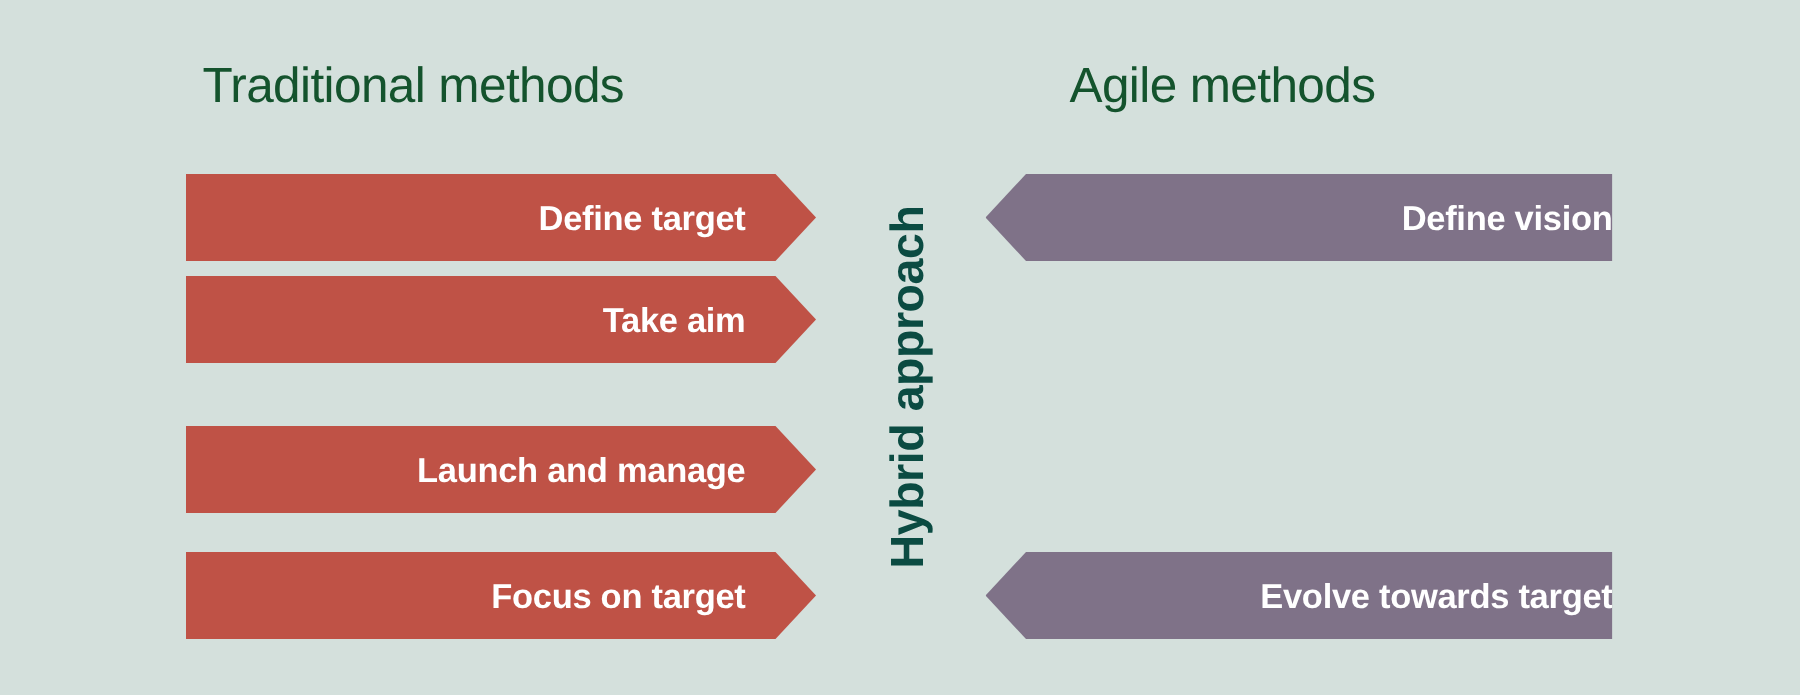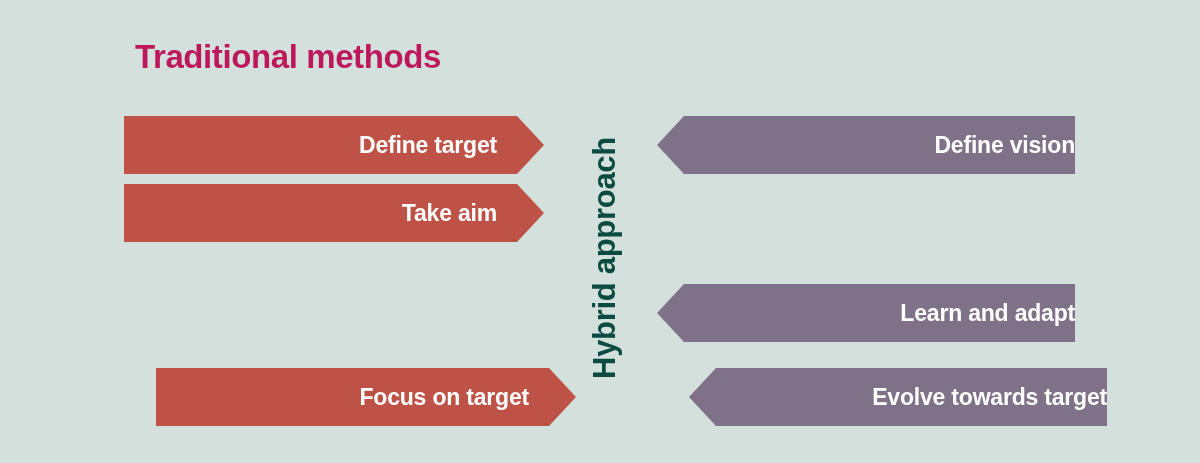--- a/index.html
+++ b/index.html
@@ -19,25 +19,25 @@
     position: relative;
     width: 1200px;
     height: 463px;
     background: #d4e0dc;
   }
 
   
   .col-title {
     position: absolute;
     font-family: "Liberation Sans", sans-serif;
-    font-weight: bold;
+    font-weight: normal;
     font-size: 33px;
     line-height: 1;
     letter-spacing: -0.4px;
-    color: #be185d;
+    color: #14532d;
     white-space: nowrap;
   }
   #title-left  { left: 135px; top: 40px; }
   #title-right { left: 713px; top: 40px; }
 
   
   .arrow {
     position: absolute;
     height: 58px;
     display: flex;
@@ -73,21 +73,21 @@
     background: #7f7288;
     justify-content: flex-end;
     padding-left: 58px;
     -webkit-clip-path: polygon(27px 0, 100% 0, 100% 100%, 27px 100%, 0 50%);
     clip-path: polygon(27px 0, 100% 0, 100% 100%, 27px 100%, 0 50%);
   }
 
   .row-1 { top: 116px; }
   .row-2 { top: 184px; }
   .row-3 { top: 284px; }
-  .row-4 { top: 368px; margin-left: 32px; }
+  .row-4 { top: 368px; }
 
   
   #hybrid-approach {
     position: absolute;
     left: 0;
     top: 0;
     width: 330px;
     height: 52px;
     transform-origin: 0 0;
     
@@ -104,36 +104,37 @@
     white-space: nowrap;
   }
 </style>
 </head>
 <body>
 
 <div id="canvas">
 
   <div class="col-title" id="title-left">Traditional methods</div>
 
+  <div class="col-title" id="title-right">Agile methods</div>
 
   <div class="arrow left row-1">
     <span class="arrow-label">Define target</span>
   </div>
   <div class="arrow left row-2">
     <span class="arrow-label">Take aim</span>
   </div>
+  <div class="arrow left row-3">
+    <span class="arrow-label">Launch and manage</span>
+  </div>
   <div class="arrow left row-4">
     <span class="arrow-label">Focus on target</span>
   </div>
 
   <div class="arrow right row-1">
     <span class="arrow-label">Define vision</span>
-  </div>
-  <div class="arrow right row-3">
-    <span class="arrow-label">Learn and adapt</span>
   </div>
   <div class="arrow right row-4">
     <span class="arrow-label">Evolve towards target</span>
   </div>
 
   <div id="hybrid-approach">Hybrid approach</div>
 
 </div>
 
 </body></html>

